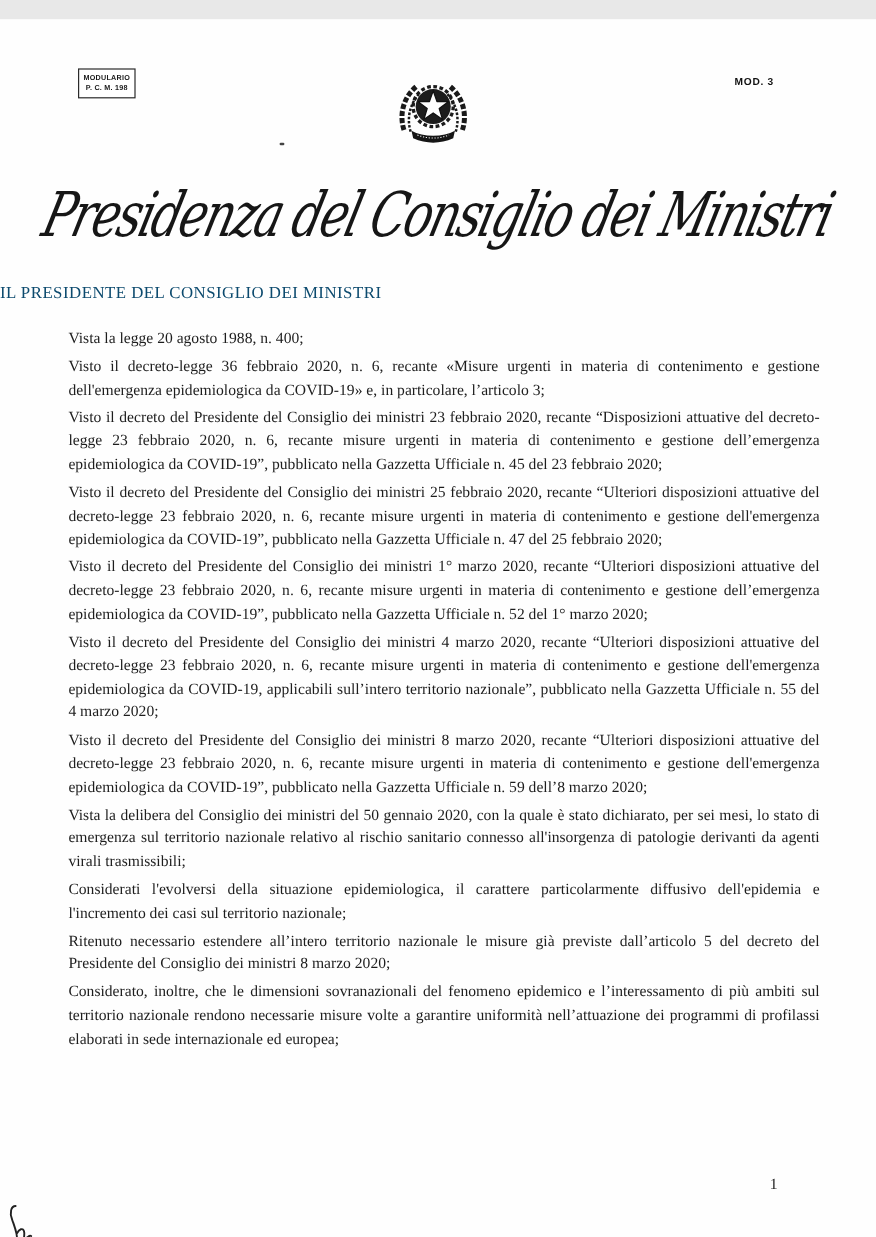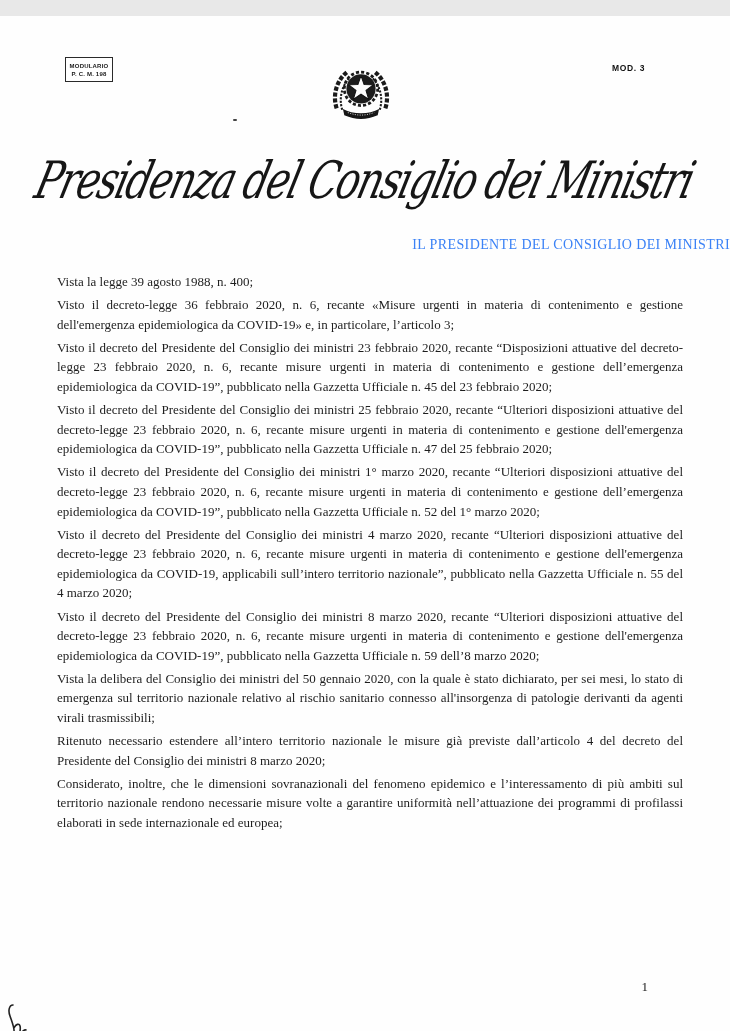--- a/index.html
+++ b/index.html
@@ -54,24 +54,24 @@
     font-size: 39px;
     letter-spacing: -2px;
     white-space: nowrap;
     color: #161616;
     transform: skewX(-14deg) scaleY(1.32);
   }
   .heading {
     position: absolute;
     left: 0; top: 221px;
     width: 100%;
-    text-align: right;
+    text-align: left;
     font-size: 14px;
     letter-spacing: 0.4px;
-    color: #3b82f6;
+    color: #0c4a6e;
   }
   .doc-body {
     position: absolute;
     left: 57px; top: 256px;
     width: 626px;
     font-size: 13px;
     line-height: 19.6px;
     text-align: justify;
     color: #1d1d1d;
   }
@@ -117,29 +117,30 @@
 
   <div class="speck"></div>
 
   <div class="script-header">
     <span class="script-inner">Presidenza del Consiglio dei Ministri</span>
   </div>
 
   <div class="heading">IL PRESIDENTE DEL CONSIGLIO DEI MINISTRI</div>
 
   <div class="doc-body">
-    <p>Vista la legge 39 agosto 1988, n. 400;</p>
+    <p>Vista la legge 20 agosto 1988, n. 400;</p>
     <p>Visto il decreto-legge 36 febbraio 2020, n. 6, recante «Misure urgenti in materia di contenimento e gestione dell'emergenza epidemiologica da COVID-19» e, in particolare, l’articolo 3;</p>
     <p>Visto il decreto del Presidente del Consiglio dei ministri 23 febbraio 2020, recante “Disposizioni attuative del decreto-legge 23 febbraio 2020, n. 6, recante misure urgenti in materia di contenimento e gestione dell’emergenza epidemiologica da COVID-19”, pubblicato nella Gazzetta Ufficiale n. 45 del 23 febbraio 2020;</p>
     <p>Visto il decreto del Presidente del Consiglio dei ministri 25 febbraio 2020, recante “Ulteriori disposizioni attuative del decreto-legge 23 febbraio 2020, n. 6, recante misure urgenti in materia di contenimento e gestione dell'emergenza epidemiologica da COVID-19”, pubblicato nella Gazzetta Ufficiale n. 47 del 25 febbraio 2020;</p>
     <p>Visto il decreto del Presidente del Consiglio dei ministri 1° marzo 2020, recante “Ulteriori disposizioni attuative del decreto-legge 23 febbraio 2020, n. 6, recante misure urgenti in materia di contenimento e gestione dell’emergenza epidemiologica da COVID-19”, pubblicato nella Gazzetta Ufficiale n. 52 del 1° marzo 2020;</p>
     <p>Visto il decreto del Presidente del Consiglio dei ministri 4 marzo 2020, recante “Ulteriori disposizioni attuative del decreto-legge 23 febbraio 2020, n. 6, recante misure urgenti in materia di contenimento e gestione dell'emergenza epidemiologica da COVID-19, applicabili sull’intero territorio nazionale”, pubblicato nella Gazzetta Ufficiale n. 55 del 4 marzo 2020;</p>
     <p>Visto il decreto del Presidente del Consiglio dei ministri 8 marzo 2020, recante “Ulteriori disposizioni attuative del decreto-legge 23 febbraio 2020, n. 6, recante misure urgenti in materia di contenimento e gestione dell'emergenza epidemiologica da COVID-19”, pubblicato nella Gazzetta Ufficiale n. 59 dell’8 marzo 2020;</p>
     <p>Vista la delibera del Consiglio dei ministri del 50 gennaio 2020, con la quale è stato dichiarato, per sei mesi, lo stato di emergenza sul territorio nazionale relativo al rischio sanitario connesso all'insorgenza di patologie derivanti da agenti virali trasmissibili;</p>
-    <p>Ritenuto necessario estendere all’intero territorio nazionale le misure già previste dall’articolo 4 del decreto del Presidente del Consiglio dei ministri 8 marzo 2020;</p>
+    <p>Considerati l'evolversi della situazione epidemiologica, il carattere particolarmente diffusivo dell'epidemia e l'incremento dei casi sul territorio nazionale;</p>
+    <p>Ritenuto necessario estendere all’intero territorio nazionale le misure già previste dall’articolo 5 del decreto del Presidente del Consiglio dei ministri 8 marzo 2020;</p>
     <p>Considerato, inoltre, che le dimensioni sovranazionali del fenomeno epidemico e l’interessamento di più ambiti sul territorio nazionale rendono necessarie misure volte a garantire uniformità nell’attuazione dei programmi di profilassi elaborati in sede internazionale ed europea;</p>
   </div>
 
   <div class="page-number">1</div>
 
   <svg class="hand-mark" width="34" height="38" viewBox="0 0 34 38" aria-hidden="true">
     <path d="M7,3 C3,3 2,9 4,14 C6,20 9,27 8,31 C7,35 4,34 4,31 M8,26 C10,22 13,21 14,24 C15,27 13,30 15,30 C17,30 18,27 20,28" fill="none" stroke="#222" stroke-width="1.6" stroke-linecap="round"></path>
   </svg>
 
   <div class="scan-shadow"></div>

